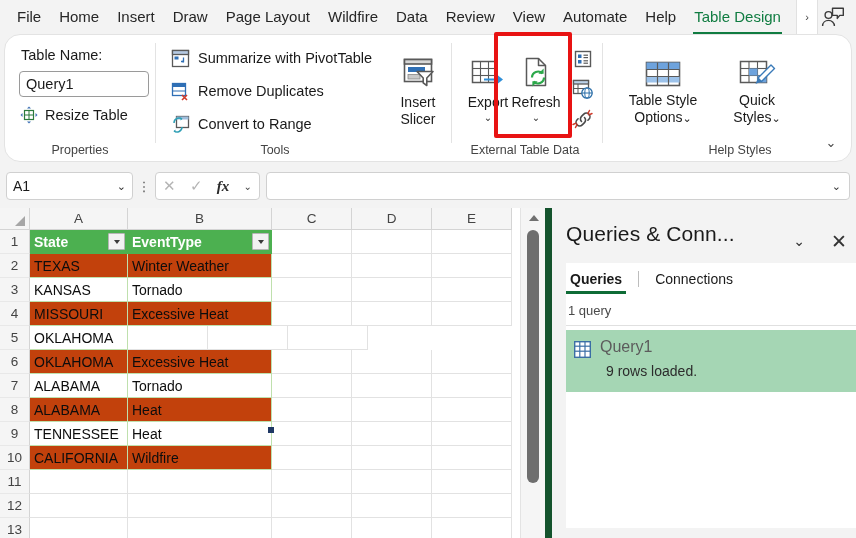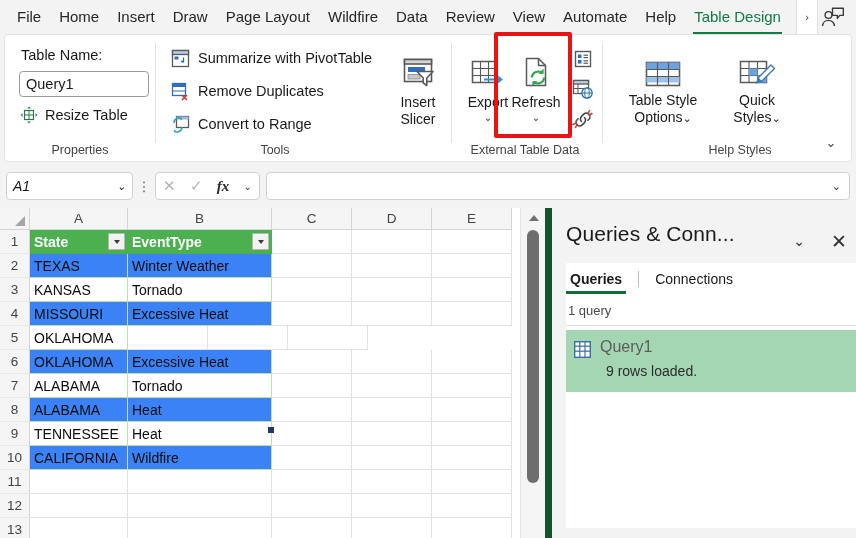--- a/index.html
+++ b/index.html
@@ -38,21 +38,21 @@
     font-size: 11px; color: #444;
   }
   .share-icon-wrap {
     position: absolute; right: 6px; top: 3px; width: 34px; height: 28px;
     display: flex; align-items: center; justify-content: center;
   }
 
   
   .ribbon {
     position: absolute; left: 4px; top: 34px; width: 848px; height: 128px;
-    background: #ffffff; border: 1px solid #e3e3e3; border-radius: 4px;
+    background: #ffffff; border: 1px solid #e3e3e3; border-radius: 16px;
   }
   .rgroup { position: absolute; top: 0; height: 128px; }
   .rgroup-label {
     position: absolute; bottom: 4px; left: 0; width: 100%;
     text-align: center; font-size: 12.5px; color: #444; white-space: nowrap;
   }
   .rgroup-sep {
     position: absolute; top: 8px; width: 1px; height: 100px; background: #e3e3e3;
   }
 
@@ -101,21 +101,21 @@
     position: absolute; left: 494px; top: 32px; width: 78px; height: 106px;
     border: 4px solid #e81313; border-radius: 2px; z-index: 30; pointer-events:none;
   }
 
   
   .fbar { position: absolute; left: 0; top: 166px; width: 856px; height: 42px; background: #f3f3f3; }
   .namebox {
     position: absolute; left: 6px; top: 6px; width: 127px; height: 28px;
     background: #fff; border: 1px solid #d0d0d0; border-radius: 4px;
     display: flex; align-items: center; padding: 0 6px;
-    font-size: 14px; color: #1a1a1a; font-style: italic;
+    font-size: 14px; color: #1a1a1a;
   }
   .namebox .chev { margin-left: auto; font-size: 11px; color: #333; }
   .fbar-dots {
     position: absolute; left: 139px; top: 11px; width: 10px; height: 18px;
     display:flex;align-items:center;justify-content:center; font-size: 13px; color:#555; letter-spacing:0;
   }
   .fxgroup {
     position: absolute; left: 155px; top: 6px; width: 105px; height: 28px;
     background: #fff; border: 1px solid #d0d0d0; border-radius: 4px;
     display: flex; align-items: center; justify-content: space-around;
@@ -160,21 +160,21 @@
     border-right: 1px solid #e2e2e2; border-bottom: 1px solid #e2e2e2;
     display: flex; align-items: center; padding-left: 4px;
     font-size: 14px; color: #0d0d0d; overflow: hidden; white-space: nowrap;
   }
   .cell.thdr {
     background: #4cb050; color: #ffffff; font-weight: bold;
     border-right: 1px solid #4cb050; border-bottom: 1px solid #4cb050;
     position: relative;
     text-align: center;
   }
-  .cell.band-a { background: #3b82f6; border-right:1px solid #bfe0ad; border-bottom:1px solid #bfe0ad;}
+  .cell.band-a { background: #c2410c; border-right:1px solid #bfe0ad; border-bottom:1px solid #bfe0ad;}
   .cell.band-b { background: #ffffff; border-right:1px solid #bfe0ad; border-bottom:1px solid #bfe0ad;}
   .filterbtn {
     position: absolute; right: 2px; top: 3px; width: 17px; height: 17px;
     background: #f2f2f2; border: 1px solid #b6b6b6; border-radius: 1px;
     display: flex; align-items: center; justify-content: center;
   }
   .filterbtn:after {
     content:""; border-style: solid; border-width: 4px 3.5px 0 3.5px;
     border-color: #3a3a3a transparent transparent transparent;
   }

